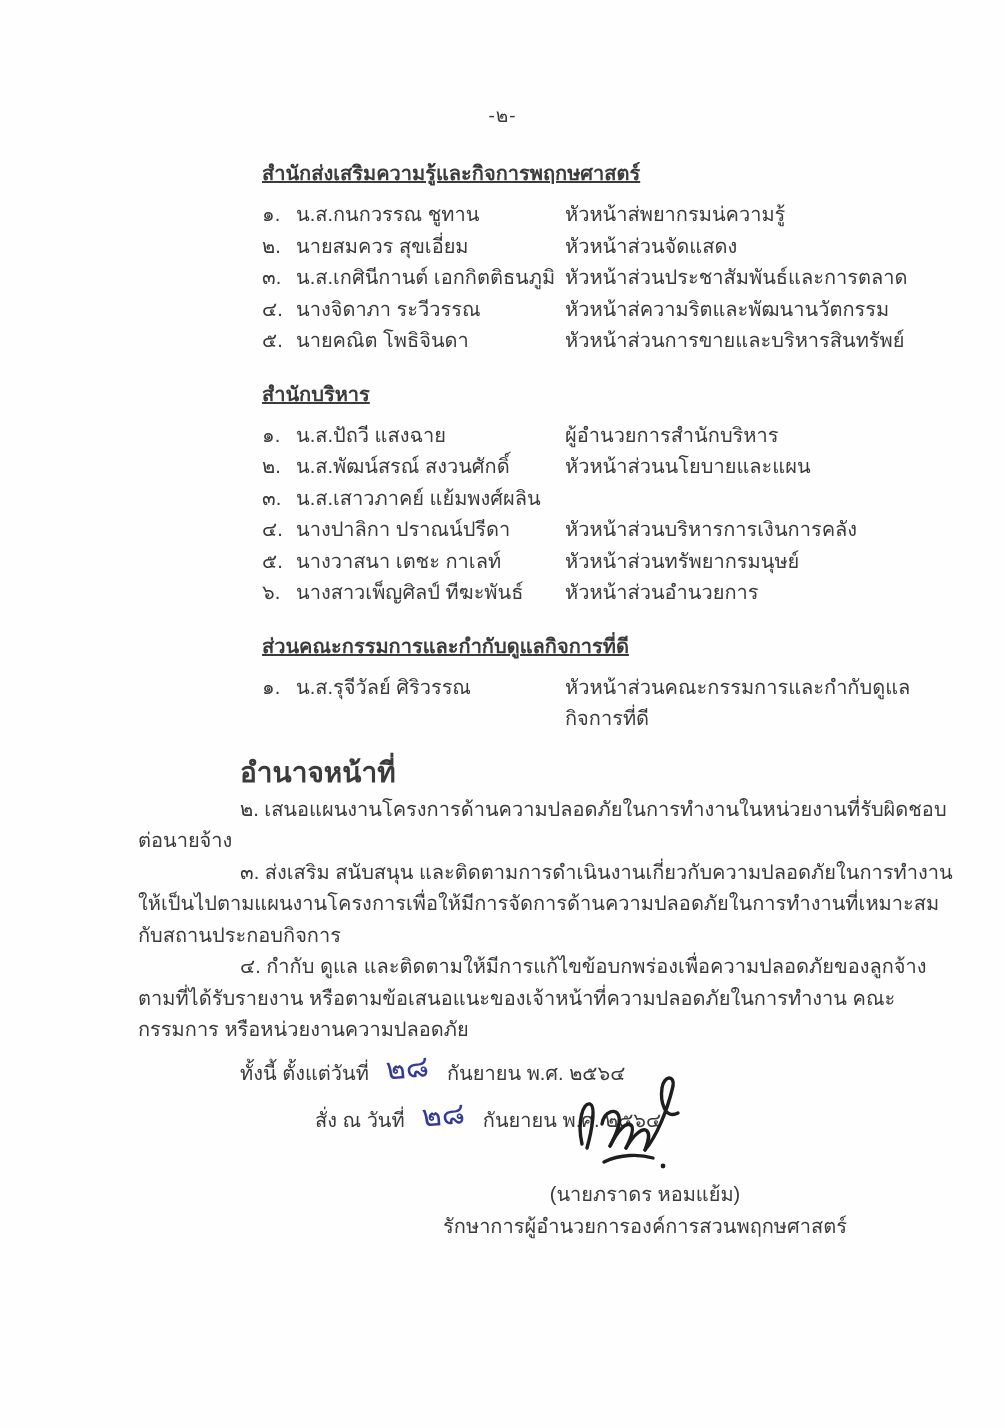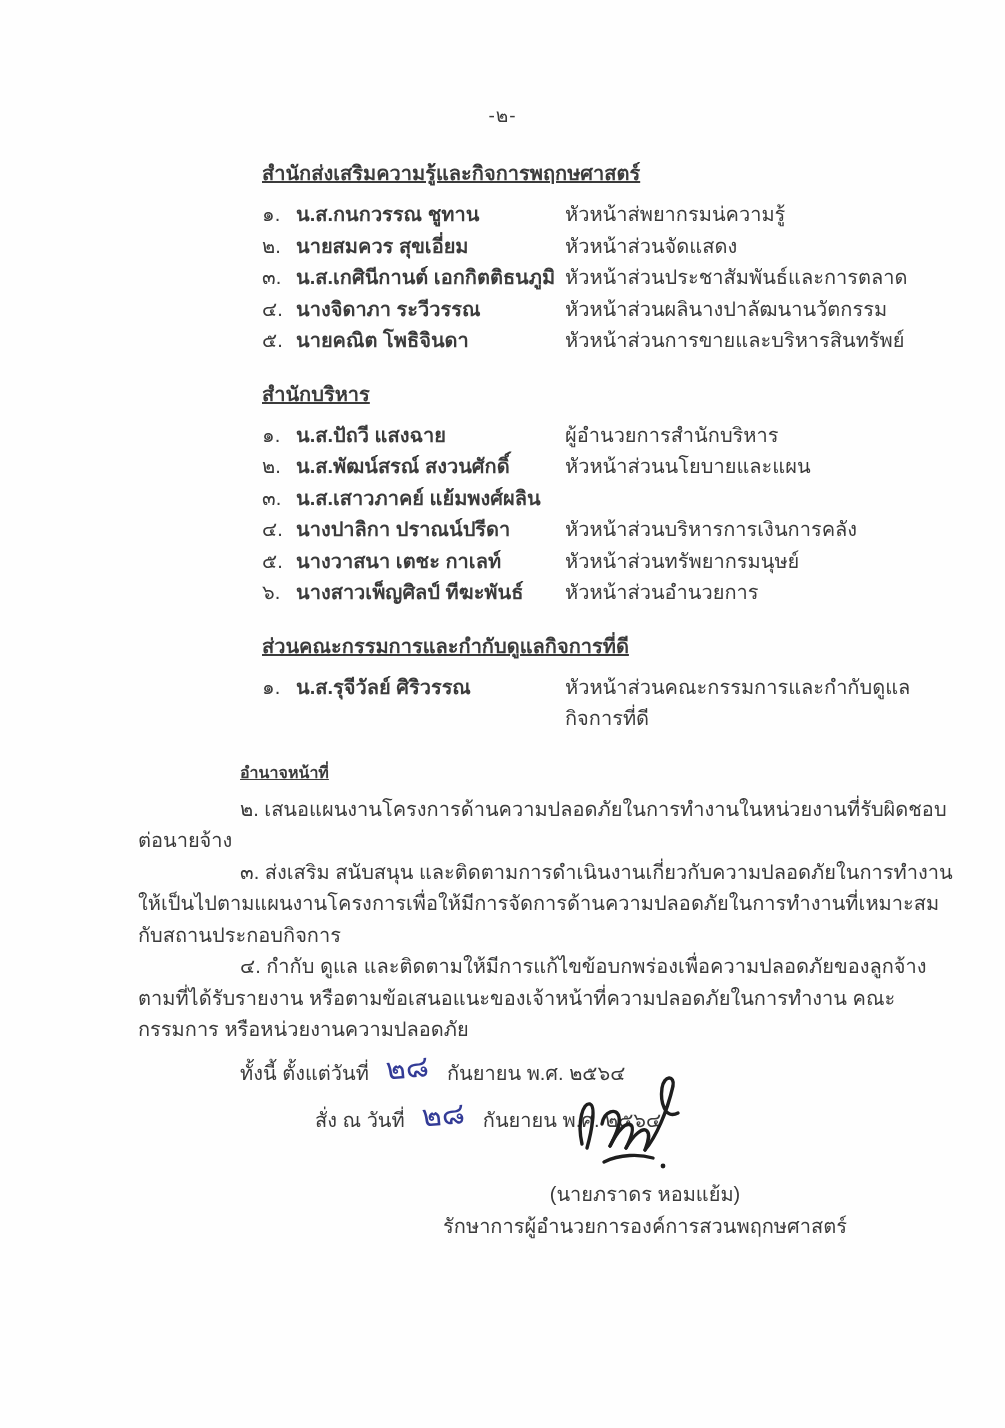--- a/index.html
+++ b/index.html
@@ -19,24 +19,24 @@
   }
   .doc { padding:98px 49px 0 138px; }
   .section-title {
     font-size:20px; font-weight:bold; text-decoration:underline;
     margin:0 0 10px 124px; line-height:31px;
   }
   .sec-1 .section-title { margin-top:60px; }
   .sec-2 .section-title, .sec-3 .section-title { margin-top:22px; }
   .member-row { display:flex; margin-left:124px; line-height:31.5px; }
   .member-no { width:34px; flex:none; }
-  .member-name { width:269px; flex:none;font-weight:bold; }
+  .member-name { width:269px; flex:none; }
   .member-role { flex:1; }
   .duties-title {
-    font-size:16px; font-weight:bold; text-decoration:underline;
+    font-size:28px; font-weight:bold; 
     margin:22px 0 6px 102px; line-height:31px;
   }
   .duty { margin:0; text-indent:102px; line-height:31.5px; }
   .closing { margin:4px 0 0 0; line-height:40px; white-space:nowrap; }
   .closing .pre { margin-left:102px; }
   .closing.order-line .pre { margin-left:177px; }
   .hand-day {
     display:inline-block; margin:0 12px;
     font-size:30px; color:#333b96;
     transform:rotate(-5deg) translateY(-2px);
@@ -71,21 +71,21 @@
         <span class="member-role">หัวหน้าส่วนจัดแสดง</span>
       </div>
       <div class="member-row">
         <span class="member-no">๓.</span>
         <span class="member-name">น.ส.เกศินีกานต์  เอกกิตติธนภูมิ</span>
         <span class="member-role">หัวหน้าส่วนประชาสัมพันธ์และการตลาด</span>
       </div>
       <div class="member-row">
         <span class="member-no">๔.</span>
         <span class="member-name">นางจิดาภา  ระวีวรรณ</span>
-        <span class="member-role">หัวหน้าส่วนผลินางปาลัฒนานวัตกรรม</span>
+        <span class="member-role">หัวหน้าส่ความริตและพัฒนานวัตกรรม</span>
       </div>
       <div class="member-row">
         <span class="member-no">๕.</span>
         <span class="member-name">นายคณิต  โพธิจินดา</span>
         <span class="member-role">หัวหน้าส่วนการขายและบริหารสินทรัพย์</span>
       </div>
     </section>
 
     <section class="sec-2">
       <h2 class="section-title">สำนักบริหาร</h2>

